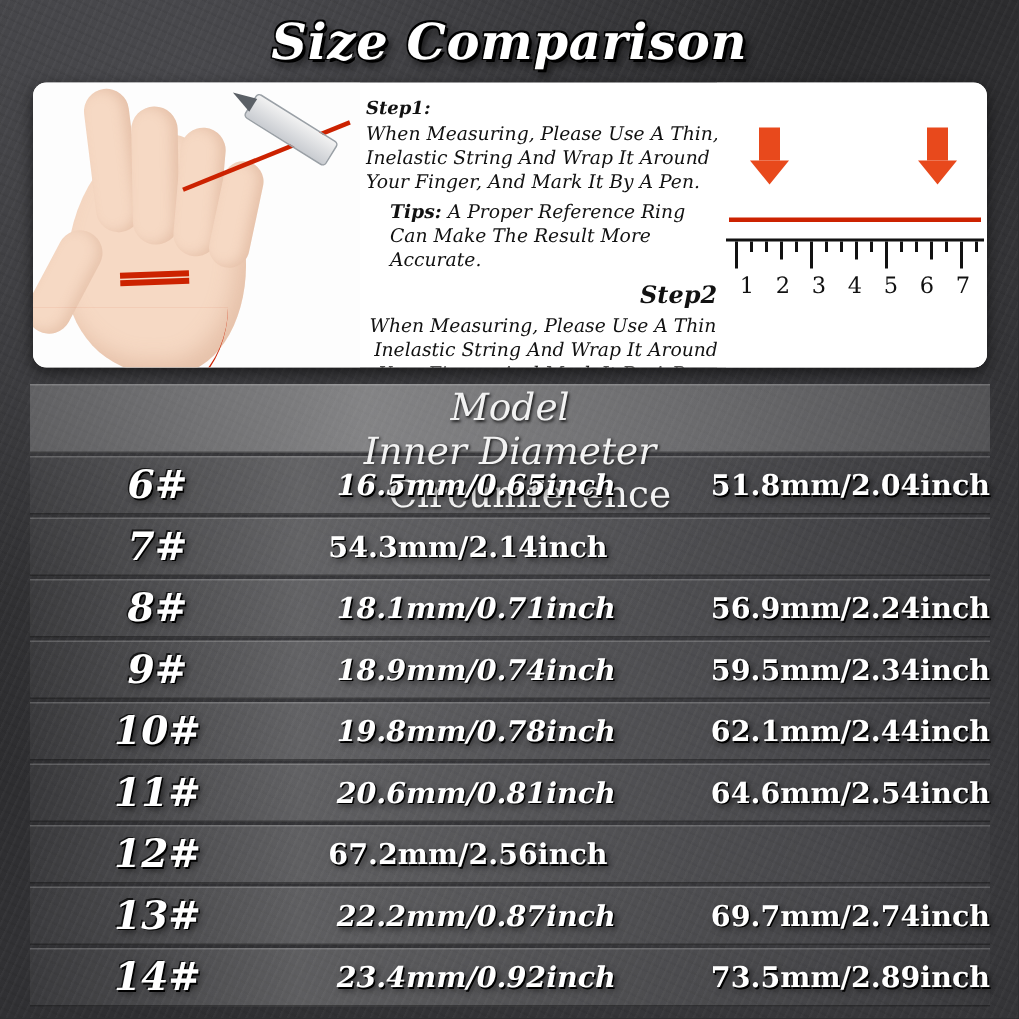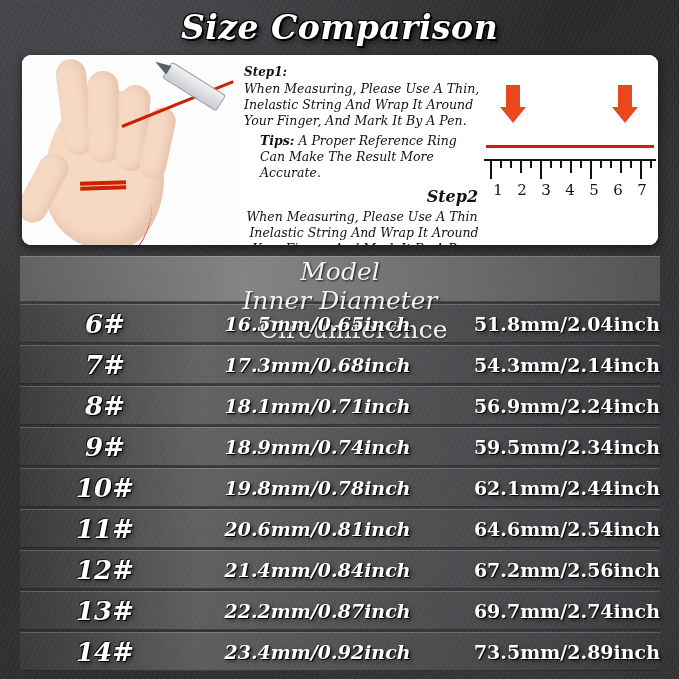--- a/index.html
+++ b/index.html
@@ -393,21 +393,20 @@
       <div class="c-cir">Circumference</div>
     </div>
 
     <div class="row">
       <div class="c-model">6#</div>
       <div class="c-dia">16.5mm/0.65inch</div>
       <div class="c-cir">51.8mm/2.04inch</div>
     </div>
     <div class="row">
       <div class="c-model">7#</div>
-      <div class="c-dia">17.3mm/0.68inch</div>
       <div class="c-cir">54.3mm/2.14inch</div>
     </div>
     <div class="row">
       <div class="c-model">8#</div>
       <div class="c-dia">18.1mm/0.71inch</div>
       <div class="c-cir">56.9mm/2.24inch</div>
     </div>
     <div class="row">
       <div class="c-model">9#</div>
       <div class="c-dia">18.9mm/0.74inch</div>
@@ -418,21 +417,20 @@
       <div class="c-dia">19.8mm/0.78inch</div>
       <div class="c-cir">62.1mm/2.44inch</div>
     </div>
     <div class="row">
       <div class="c-model">11#</div>
       <div class="c-dia">20.6mm/0.81inch</div>
       <div class="c-cir">64.6mm/2.54inch</div>
     </div>
     <div class="row">
       <div class="c-model">12#</div>
-      <div class="c-dia">21.4mm/0.84inch</div>
       <div class="c-cir">67.2mm/2.56inch</div>
     </div>
     <div class="row">
       <div class="c-model">13#</div>
       <div class="c-dia">22.2mm/0.87inch</div>
       <div class="c-cir">69.7mm/2.74inch</div>
     </div>
     <div class="row">
       <div class="c-model">14#</div>
       <div class="c-dia">23.4mm/0.92inch</div>

